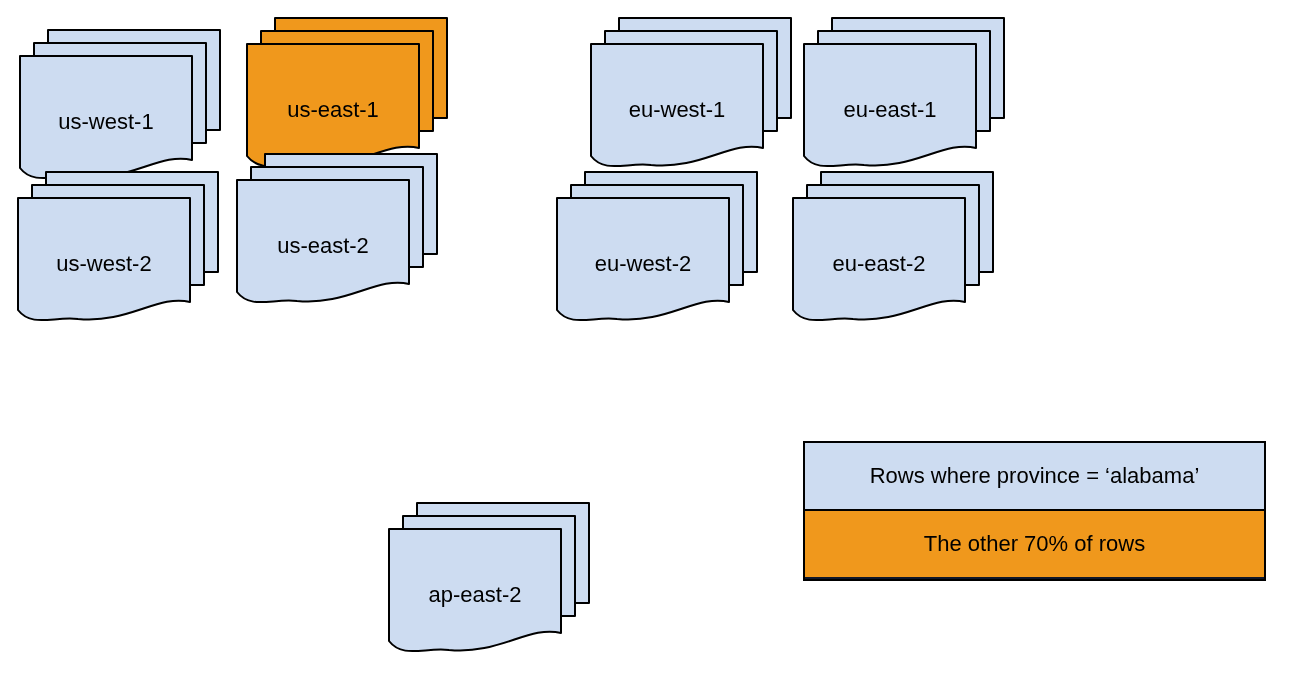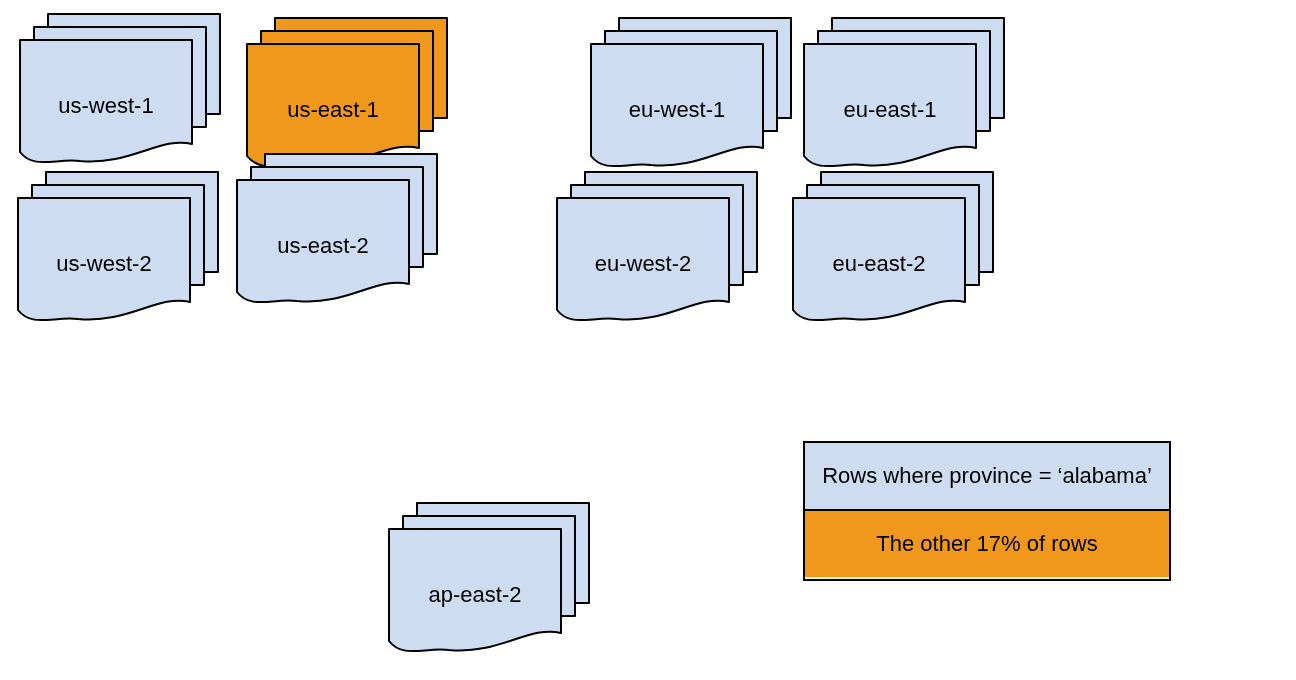--- a/index.html
+++ b/index.html
@@ -31,42 +31,42 @@
   .stack text {
     fill: #000000;
     stroke: none;
     font-family: "Liberation Sans", sans-serif;
     font-size: 22px;
   }
   .legend {
     position: absolute;
     left: 803px;
     top: 441px;
-    width: 368px;
+    width: 463px;
     height: 140px;
     border: 2px solid #000000;
-    background: #fef9c3;
+    background: #0f172a;
   }
   .legend-row {
     width: 100%;
     height: 68px;
     display: flex;
     align-items: center;
     justify-content: center;
     font-size: 22px;
   }
   .legend-row:first-child { border-bottom: 2px solid #000000; }
   .legend-row:last-child { height: 66px; }
 </style>
 </head>
 <body>
 
 <div class="canvas">
 
-  <figure class="stack" style="left:18px; top:12px;">
+  <figure class="stack" style="left:18px; top:28px;">
     <svg width="204" height="164" viewBox="0 0 204 164">
       <rect class="page" x="30" y="2" width="172" height="100" fill="#cddcf1"></rect>
       <rect class="page" x="16" y="15" width="172" height="100" fill="#cddcf1"></rect>
       <path class="doc" transform="translate(2,28)" d="M0,0 H172 V104 C140,96 110,126 60,121 C36,118 14,130 0,112 Z" fill="#cddcf1"></path>
       <text x="88" y="101" text-anchor="middle">us-west-1</text>
     </svg>
   </figure>
 
   <figure class="stack" style="left:245px; top:16px;">
     <svg width="204" height="164" viewBox="0 0 204 164">
@@ -139,17 +139,17 @@
       <path class="doc" transform="translate(2,28)" d="M0,0 H172 V104 C140,96 110,126 60,121 C36,118 14,130 0,112 Z" fill="#cddcf1"></path>
       <text x="88" y="101" text-anchor="middle">ap-east-2</text>
     </svg>
   </figure>
 
   <div class="legend">
     <div class="legend-row" style="background-color: rgb(205, 220, 241);">
       <span>Rows where province = ‘alabama’</span>
     </div>
     <div class="legend-row" style="background-color: rgb(240, 152, 28);">
-      <span>The other 17% of rows</span>
+      <span>The other 70% of rows</span>
     </div>
   </div>
 
 </div>
 
 </body></html>

